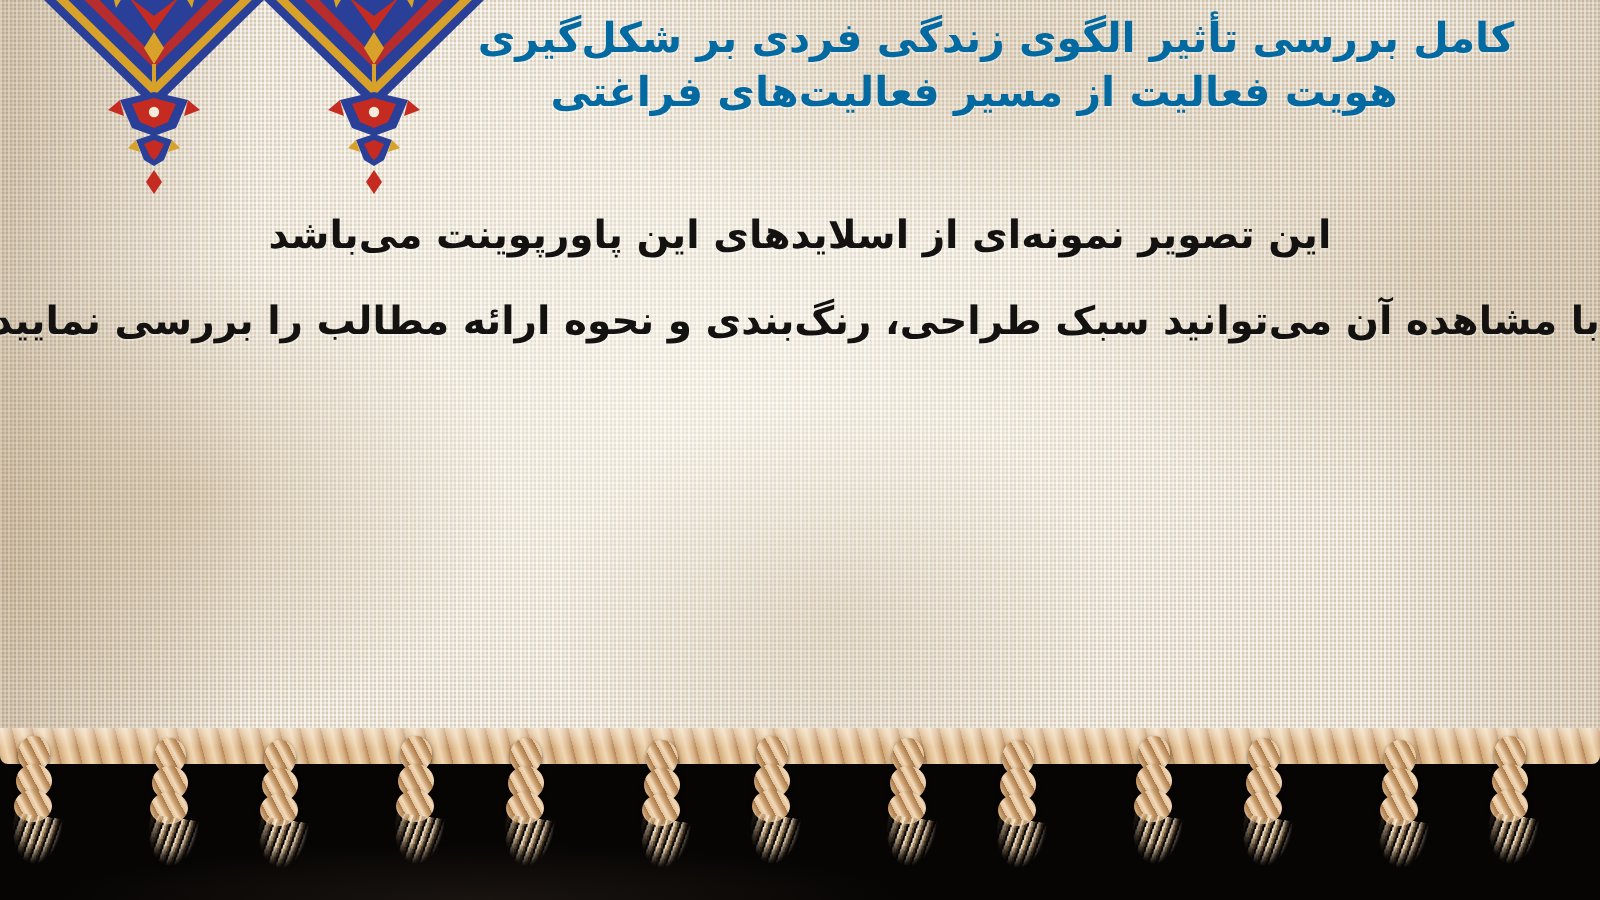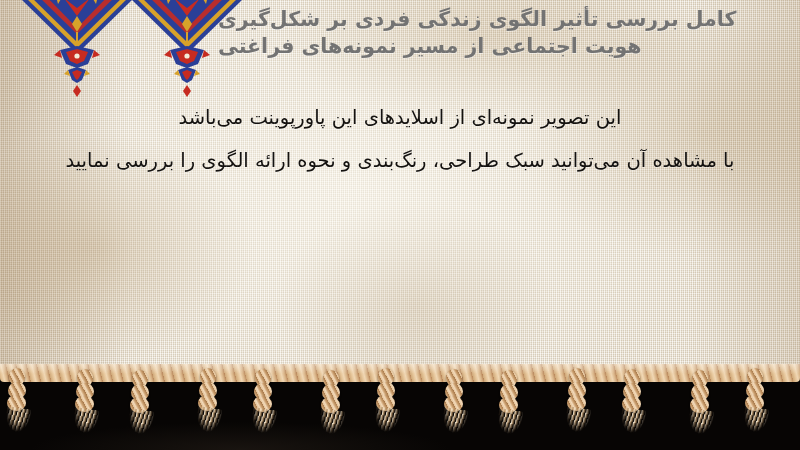--- a/index.html
+++ b/index.html
@@ -45,31 +45,31 @@
   }
 
   
   .motif{position:absolute;top:-46px;width:118px;height:150px;}
   .motif.m1{left:18px;}
   .motif.m2{left:128px;}
 
   
   .title-block{
     position:absolute;top:6px;right:22px;width:560px;
-    text-align:left;color:#737373;line-height:1.30;
+    text-align:center;color:#0369a1;line-height:1.30;
     font-size:20.5px;font-weight:700;
     text-shadow:0 1px 0 rgba(255,255,255,.35);
   }
   .title-block div{white-space:nowrap;}
   .title-line2{padding-right:22px;}
 
   .body-block{
     position:absolute;top:108px;right:0;left:0;
     text-align:center;color:#141210;
-    font-size:19.5px;font-weight:400;line-height:1.0;
+    font-size:19.5px;font-weight:700;line-height:1.0;
     text-shadow:0 1px 0 rgba(255,255,255,.30);
   }
   .body-block p{margin:0 0 23px 0;white-space:nowrap;}
   .body-block p:last-child{margin-bottom:0;}
 
   
   .fringe{
     position:absolute;left:0;right:0;bottom:0;height:90px;
   }
   .fringe-black{
@@ -192,26 +192,26 @@
         <path d="M54 118 L59 116 L64 118 L61 124 L59 126 L57 124 Z" fill="#c62b21"></path>
         <path d="M50 116 L46 120 L52 122 Z" fill="#d8a22a"></path>
         <path d="M68 116 L72 120 L66 122 Z" fill="#d8a22a"></path>
         <path d="M59 131 L63 137 L59 143 L55 137 Z" fill="#c62b21"></path>
       </g>
     </svg>
   </div>
 
   <div class="title-block">
     <div class="title-line1">کامل بررسی تأثیر الگوی زندگی فردی بر شکل‌گیری</div>
-    <div class="title-line2">هویت اجتماعی از مسیر نمونه‌های فراغتی</div>
+    <div class="title-line2">هویت فعالیت از مسیر فعالیت‌های فراغتی</div>
   </div>
 
   <div class="body-block">
     <p>این تصویر نمونه‌ای از اسلایدهای این پاورپوینت می‌باشد</p>
-    <p>با مشاهده آن می‌توانید سبک طراحی، رنگ‌بندی و نحوه ارائه الگوی را بررسی نمایید</p>
+    <p>با مشاهده آن می‌توانید سبک طراحی، رنگ‌بندی و نحوه ارائه مطالب را بررسی نمایید</p>
   </div>
 
   <div class="fringe">
     <div class="fringe-black"></div>
     <div class="fringe-rope"></div>
     <div id="tassels">
         <div class="tassel" style="left: 0px; top: 8px;">
           <div class="knot k1"></div>
           <div class="knot k2"></div>
           <div class="knot k3"></div>

